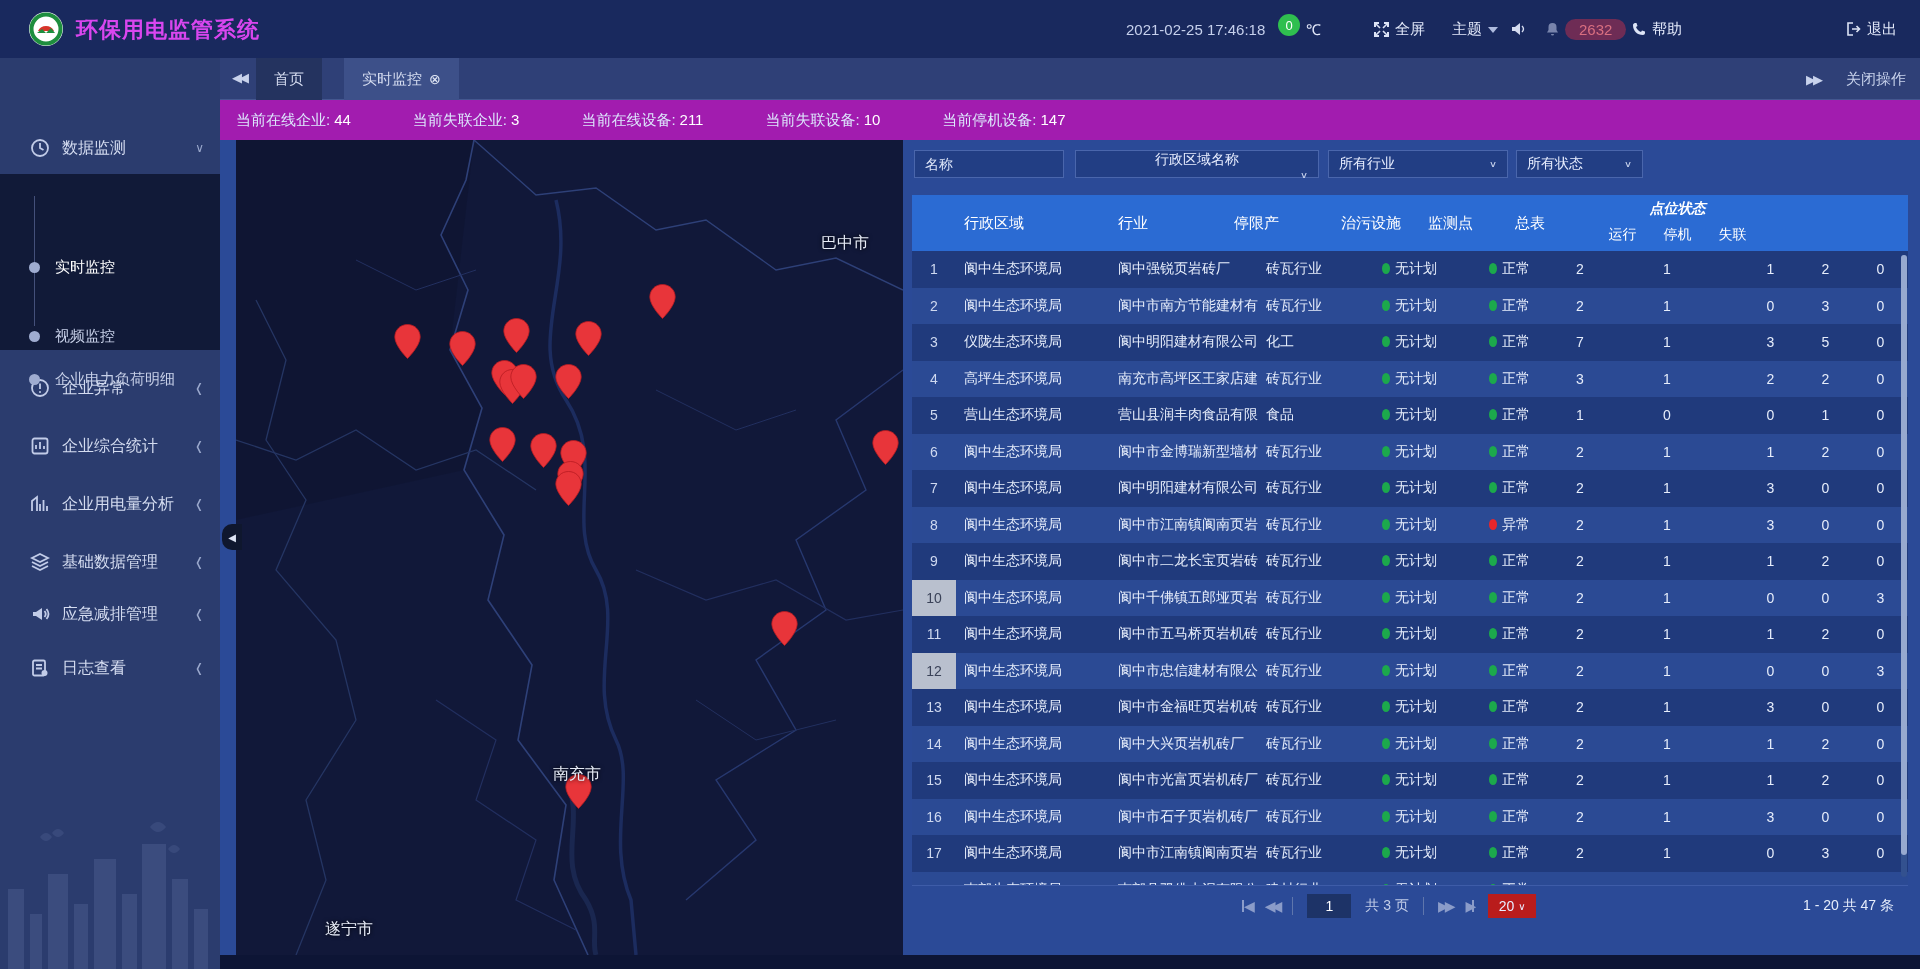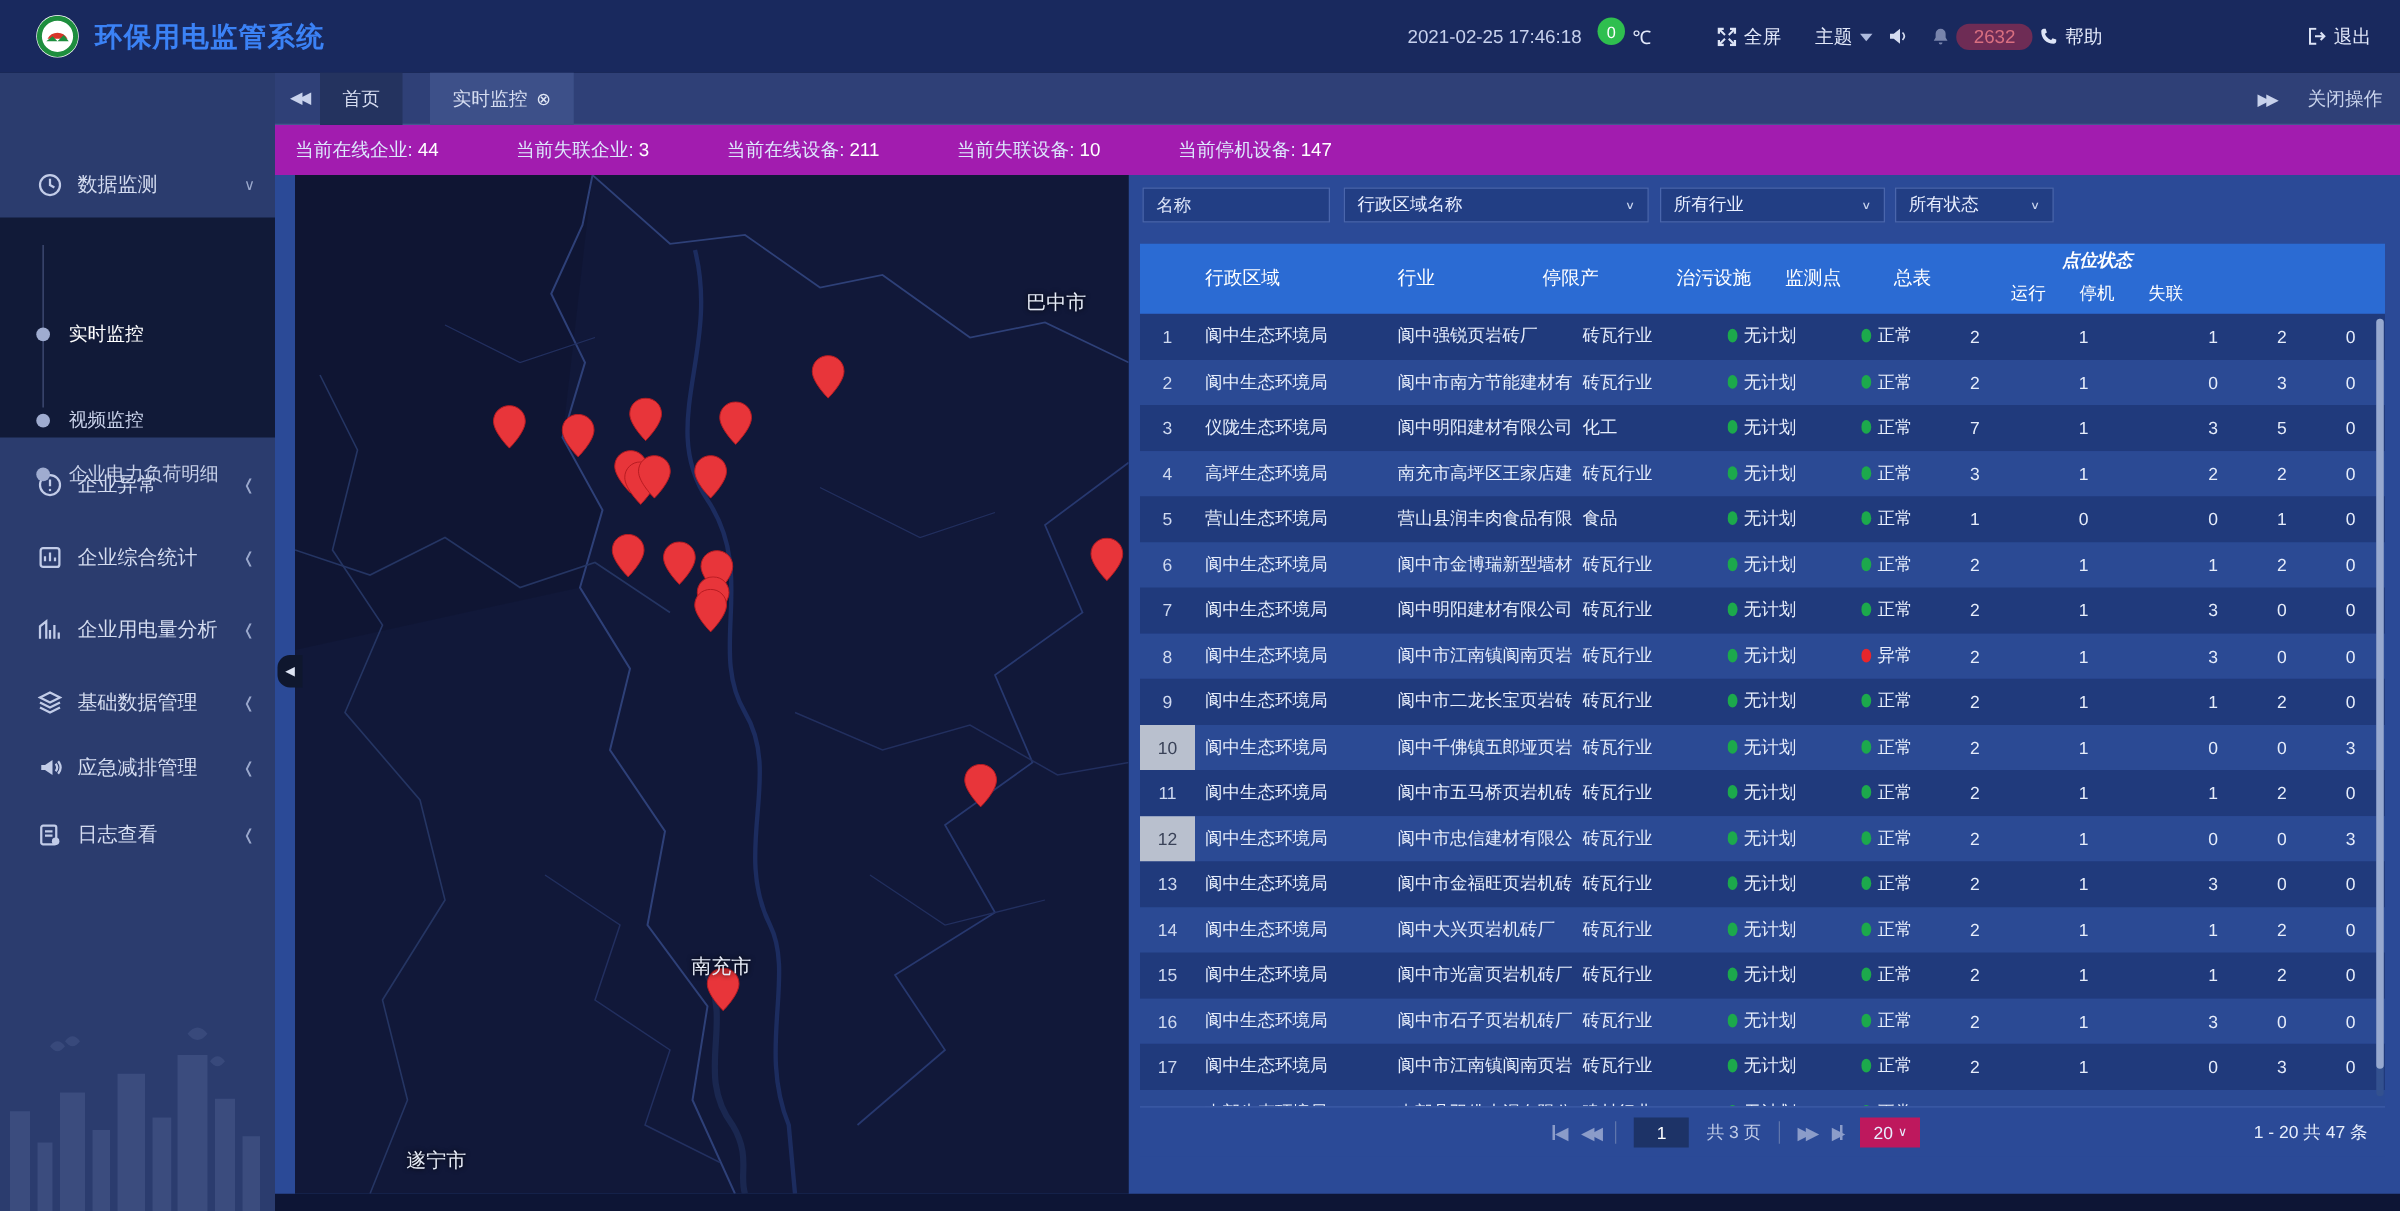--- a/index.html
+++ b/index.html
@@ -2,21 +2,21 @@
 <html><head>
 <meta charset="utf-8">
 <style>
   * { margin:0; padding:0; box-sizing:border-box; }
   html,body { width:1920px; height:969px; overflow:hidden; background:#0D1535;
     font-family:"Liberation Sans", sans-serif; }
 
   
   .header { position:absolute; left:0; top:0; width:1920px; height:58px; background:#19295E; z-index:30; }
   .logo { position:absolute; left:28px; top:11px; width:36px; height:36px; }
-  .app-title { position:absolute; left:76px; top:15px; color:#3b82f6; font-size:22px; font-weight:bold; letter-spacing:1px; }
+  .app-title { position:absolute; left:76px; top:15px; color:#d946ef; font-size:22px; font-weight:bold; letter-spacing:1px; }
   .hdr-item { position:absolute; top:0; height:58px; display:flex; align-items:center; color:#E3E9FA; font-size:15px; gap:6px; }
   .hdr-dim { color:#C6D0EC; }
   .temp-circle { width:22px; height:22px; border-radius:50%; background:#2FBF4F; color:#fff; font-size:13px;
     display:flex; align-items:center; justify-content:center; margin-top:-8px; }
   .caret-down { width:0; height:0; border-left:5px solid transparent; border-right:5px solid transparent; border-top:6px solid #AEBBDE; margin-top:2px; }
   .badge { background:#6E2C55; color:#D96F80; font-size:15px; padding:2px 14px; border-radius:11px; }
   .hdr-ico { display:inline-flex; align-items:center; }
 
   
   .sidebar { position:absolute; left:0; top:58px; width:220px; height:911px; background:#2B3C6E; z-index:20; overflow:hidden; }
@@ -92,21 +92,21 @@
   .scrollbar { position:absolute; left:989px; top:115px; width:6px; height:622px; background:#33518F; border-radius:3px; }
   .scroll-thumb { position:absolute; left:0; top:0; width:6px; height:600px; background:#97A9CF; border-radius:3px; }
 
   .pgbar { position:absolute; left:0; top:745px; width:996px; height:40px; background:#2B4A97; border-top:1px solid #3E5CA8;
     display:flex; align-items:center; color:#C2CDE8; font-size:14px; }
   .pg-center { position:absolute; left:330px; top:0; height:40px; display:flex; align-items:center; gap:14px; }
   .pg-ico { color:#8B9CC9; font-size:14px; letter-spacing:-4px; cursor:pointer; user-select:none; }
   .pg-bar { display:inline-block; width:2px; height:12px; background:#8B9CC9; vertical-align:-1px; }
   .pg-div { width:1px; height:18px; background:#5F76AC; }
   .pg-pagebox { width:44px; height:24px; background:#1D3367; color:#FFFFFF; text-align:center; line-height:24px; }
-  .pg-sizebox { min-width:48px; height:24px; background:#be185d; color:#E8EEFF; display:flex; align-items:center; justify-content:center; gap:4px; cursor:pointer; padding:0 6px; }
+  .pg-sizebox { min-width:48px; height:24px; background:#b91c1c; color:#E8EEFF; display:flex; align-items:center; justify-content:center; gap:4px; cursor:pointer; padding:0 6px; }
   .pg-right { position:absolute; right:14px; color:#E6EDFB; font-size:14px; }
 </style>
 </head>
 <body>
 
 <div class="header">
   <svg class="logo" viewBox="0 0 36 36">
     <circle cx="18" cy="18" r="17" fill="#FFFFFF"></circle>
     <circle cx="18" cy="18" r="14.5" fill="none" stroke="#1E8E3E" stroke-width="4"></circle>
     <path d="M10,20 a9,9 0 0 1 16,0 z" fill="#D7352A"></path>
@@ -371,21 +371,21 @@
           <div class="city-label" style="left: 341px; top: 634px;">南充市</div>
           <div class="city-label" style="left: 113px; top: 789px;">遂宁市</div>
         </div>
     </div>
 
     <div class="rpanel">
 
       <div class="filter" style="left:2px; width:150px;">
         <input type="text" placeholder="名称" style="">
       </div>
-      <div class="filter" style="left:163px; width:244px;">
+      <div class="filter" style="left:163px; width:244px;flex-direction:column;">
         <span>行政区域名称</span>
         <span class="f-caret">∨</span>
       </div>
       <div class="filter" style="left:416px; width:180px;">
         <span>所有行业</span>
         <span class="f-caret">∨</span>
       </div>
       <div class="filter" style="left:604px; width:127px;">
         <span>所有状态</span>
         <span class="f-caret">∨</span>

